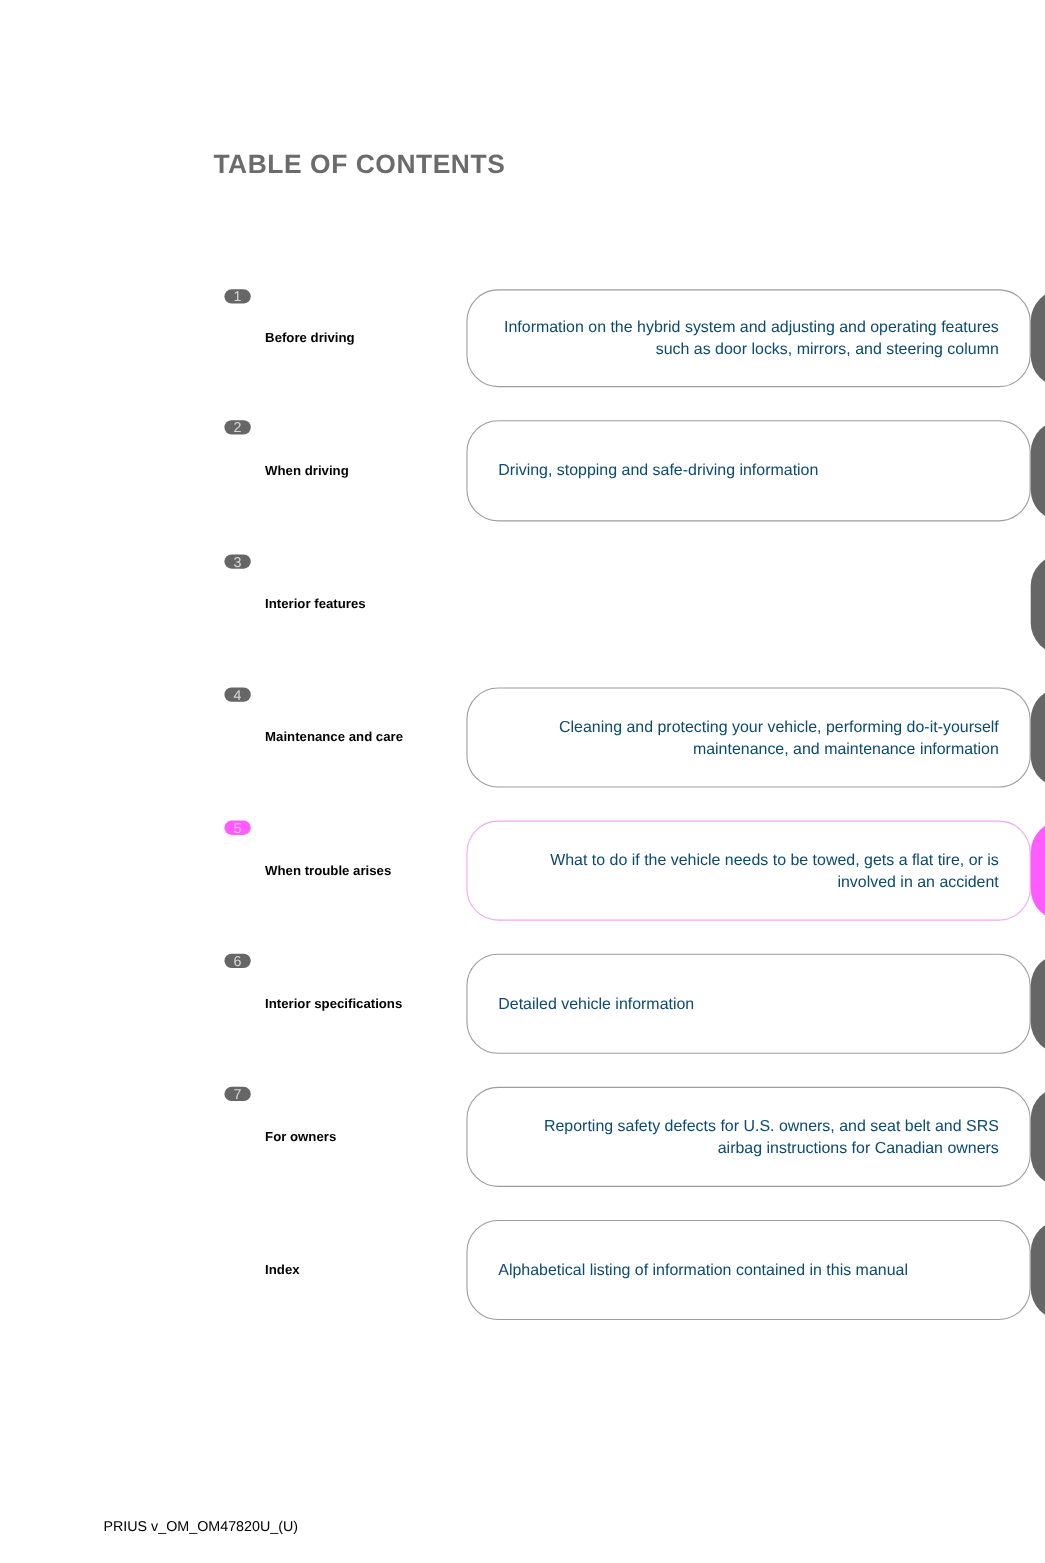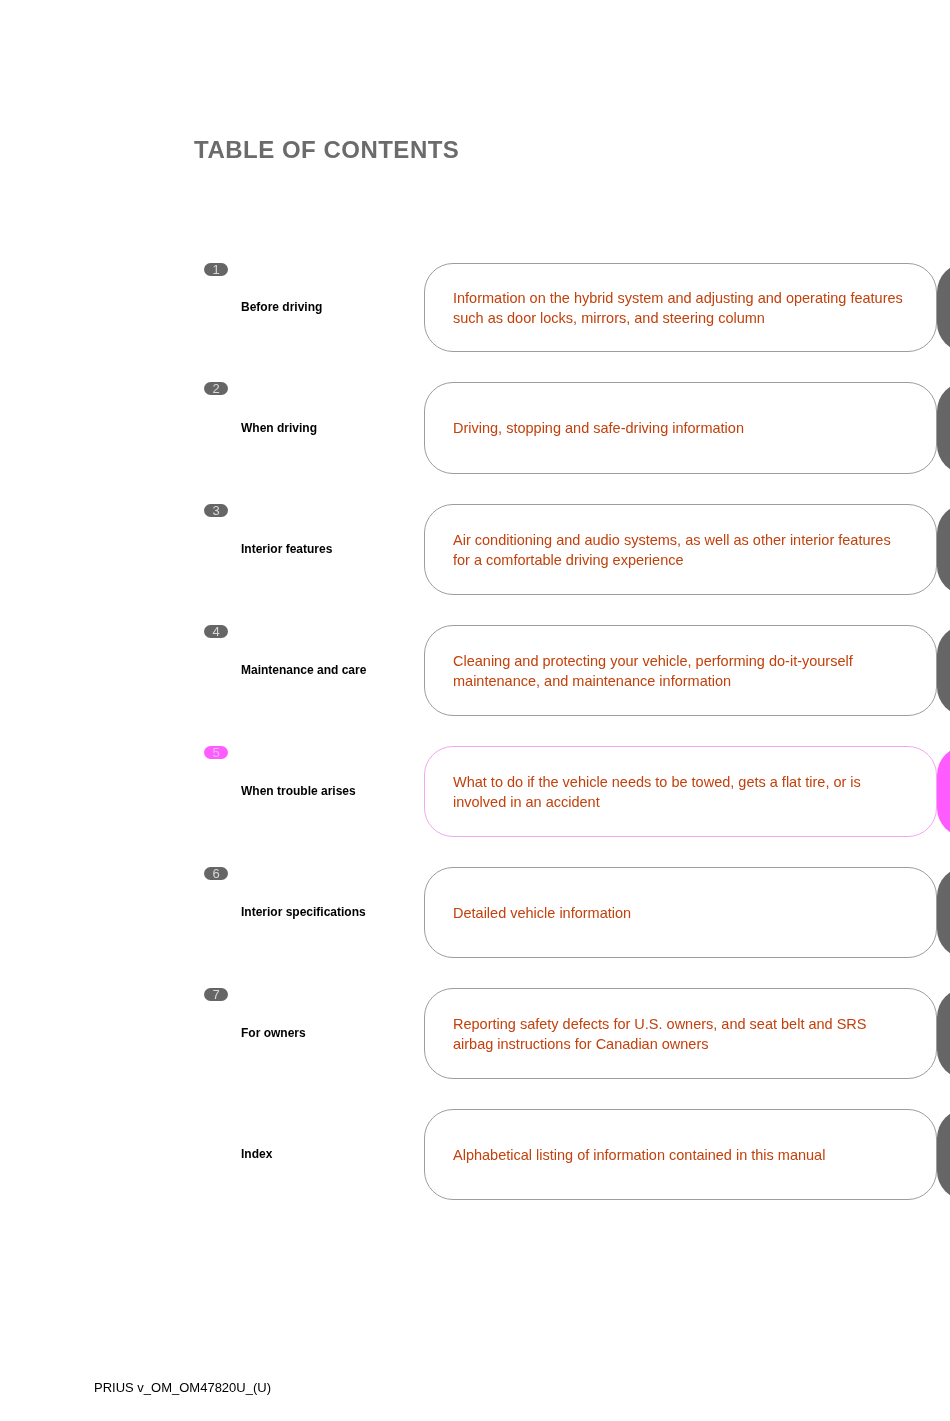--- a/index.html
+++ b/index.html
@@ -98,21 +98,22 @@
     padding: 0 12px;
   }
 
   .toc-row.highlight .row-desc {
     border-color: #f0a8f0;
   }
 
   .row-desc-text {
     font-size: 14.5px;
     line-height: 1.38;
-    color: #c2410c;
+    color: #0c4a6e;
+    text-align: right;
   }
 
   
   .row-endblock {
     position: absolute;
     left: 733px;
     top: 0px;
     width: 79px;
     height: 100%;
     background: #666666;
@@ -163,23 +164,20 @@
         <div class="row-tab">2</div>
         <div class="row-title">When driving</div>
         <div class="row-desc">
           <div class="row-desc-text">Driving, stopping and safe-driving information</div>
         </div>
         <div class="row-endblock"></div>
       </div>
       <div class="toc-row" style="height: 91px;">
         <div class="row-tab">3</div>
         <div class="row-title">Interior features</div>
-        <div class="row-desc">
-          <div class="row-desc-text">Air conditioning and audio systems, as well as other interior features for a comfortable driving experience</div>
-        </div>
         <div class="row-endblock"></div>
       </div>
       <div class="toc-row" style="height: 91px;">
         <div class="row-tab">4</div>
         <div class="row-title">Maintenance and care</div>
         <div class="row-desc">
           <div class="row-desc-text">Cleaning and protecting your vehicle, performing do-it-yourself maintenance, and maintenance information</div>
         </div>
         <div class="row-endblock"></div>
       </div>

